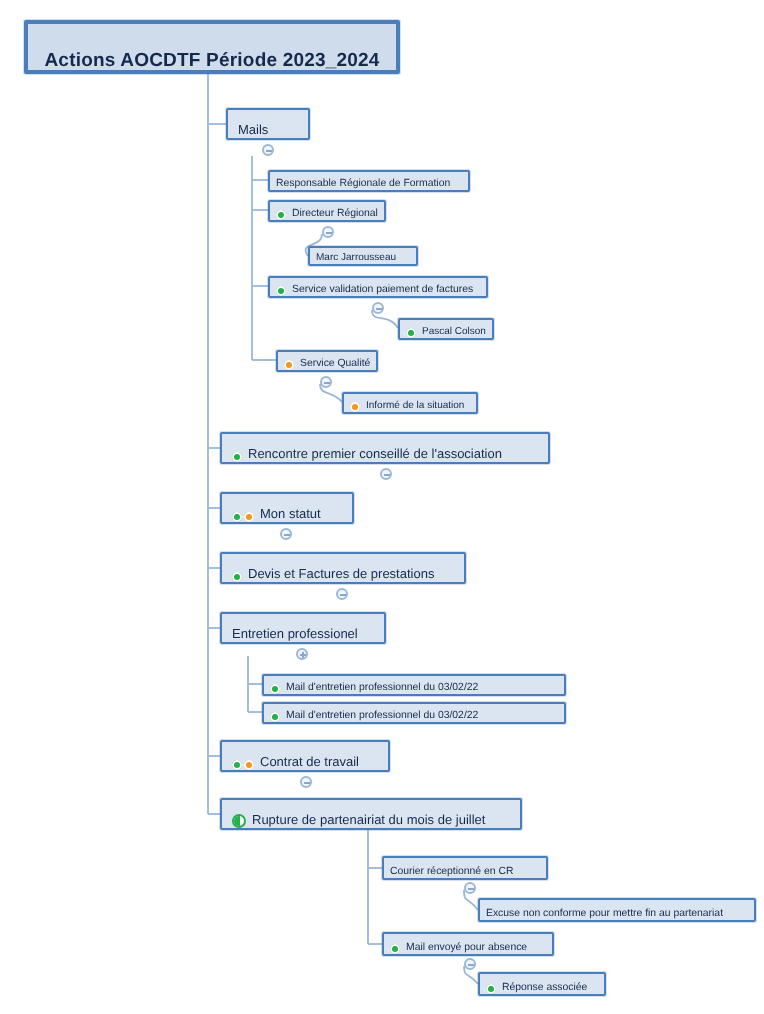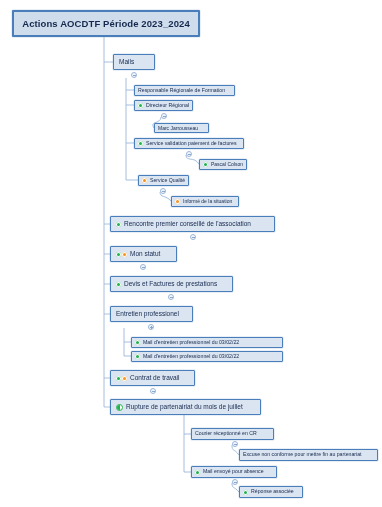--- a/index.html
+++ b/index.html
@@ -28,21 +28,21 @@
     pointer-events: none;
   }
   .node {
     position: absolute;
     box-sizing: border-box;
     background: #dbe5f1;
     border: 1.5px solid #4a7ebb;
     border-radius: 1px;
     color: #1f3864;
     display: flex;
-    align-items: center;
+    align-items: flex-end;
     white-space: nowrap;
     box-shadow: 0 0 0 0.5px rgba(74,126,187,0.25);
   }
   .node.root {
     background: #cfdcec;
     border: 2px solid #4a7ebb;
     font-weight: bold;
     font-size: 9.5px;
     letter-spacing: 0.1px;
     padding: 0 10px;

